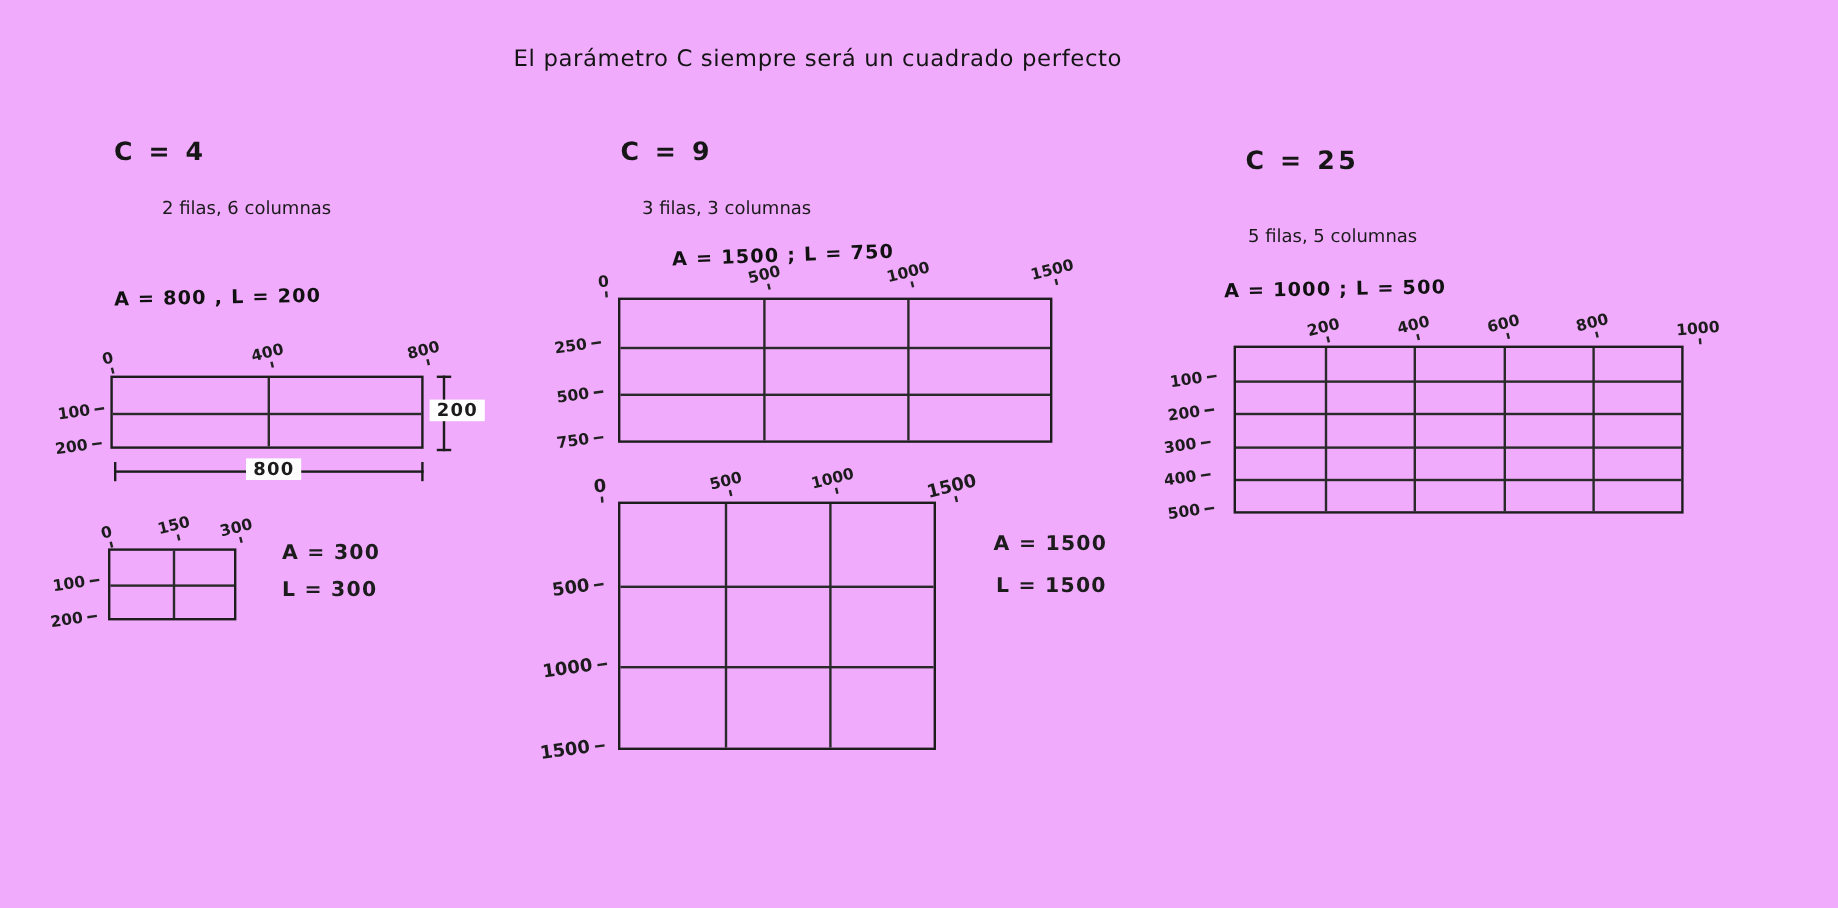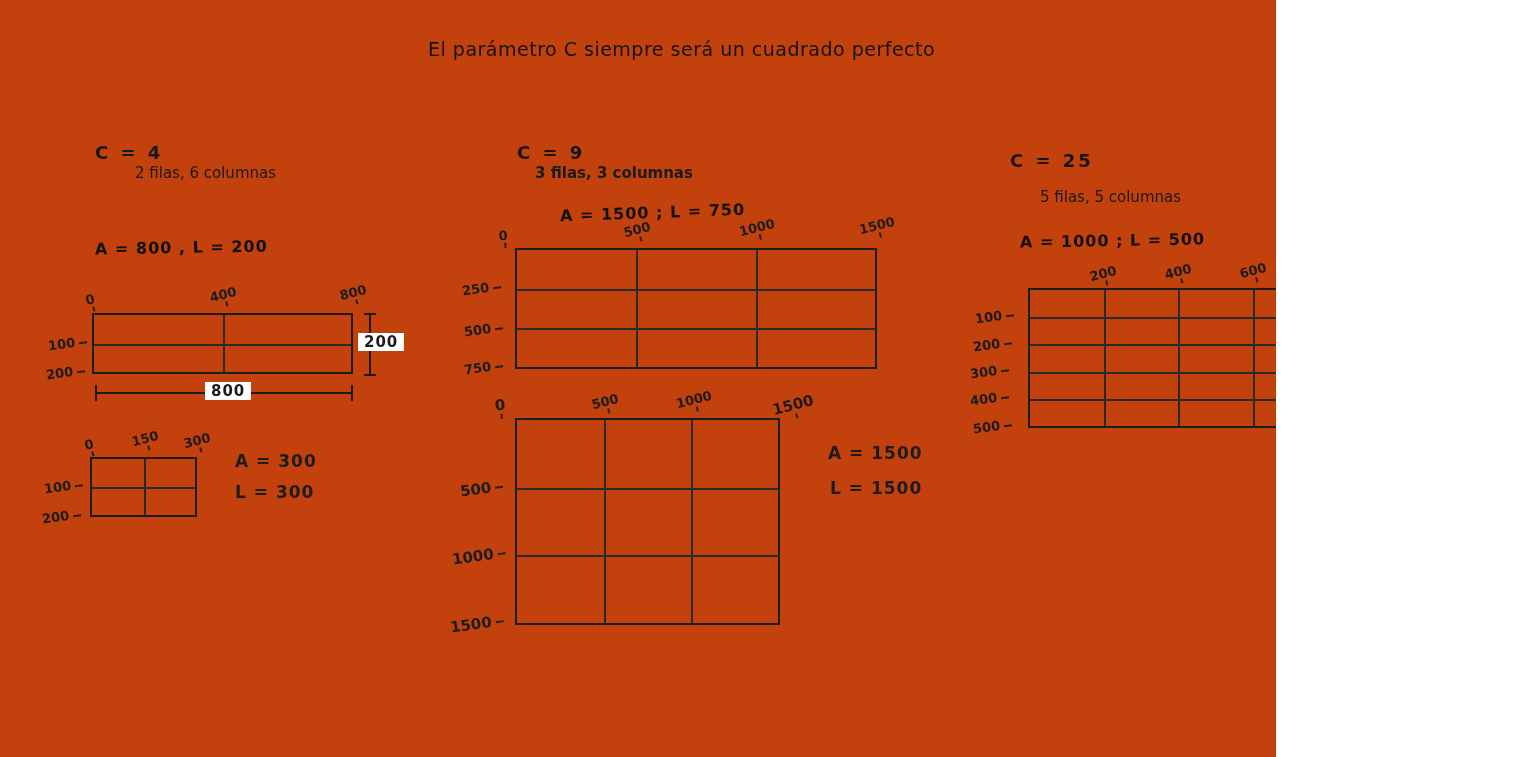--- a/index.html
+++ b/index.html
@@ -1,22 +1,22 @@
 <!DOCTYPE html>
 <html><head>
 <meta charset="utf-8">
 <style>
   * { margin:0; padding:0; box-sizing:border-box; }
   html,body { background:#ffffff; }
   body { font-family:"DejaVu Sans", sans-serif; color:#1c1c1c; }
-  #canvas { position:relative; width:1276px; height:757px; background:#c2410c; overflow:hidden; }
+  #canvas { position:relative; width:1532px; height:757px; background:#f0abfc; overflow:hidden; }
   .abs { position:absolute; }
 
   .title { font-size:19px; letter-spacing:0.5px; color:#141414; }
-  .c-label { font-size:18px; font-weight:600; letter-spacing:3px; color:#161616;margin-top:28px; }
+  .c-label { font-size:21px; font-weight:600; letter-spacing:3px; color:#161616; }
   .sub-label { font-size:15px; color:#1a1a1a; }
   .params { font-size:16px; font-weight:700; letter-spacing:1px; color:#111; }
 
   .grid { position:absolute; border:2px solid #1d1d1d; background:transparent; }
   .vline { position:absolute; top:0; bottom:0; width:2px; background:#2a2a2a; }
   .hline { position:absolute; left:0; right:0; height:2px; background:#2a2a2a; }
 
   .xlab { position:absolute; font-size:13px; font-weight:700; transform:translateX(-50%) rotate(-14deg); white-space:nowrap; }
   .xlab::after { content:""; position:absolute; left:50%; top:100%; width:2px; height:5px; background:#222; }
   .xlab.flat { transform:translateX(-50%) rotate(-5deg); }
@@ -69,21 +69,21 @@
   </div>
   <div class="xlab" style="left:89px; top:437px;">0</div>
   <div class="xlab" style="left:145px; top:431px;">150</div>
   <div class="xlab" style="left:197px; top:433px;">300</div>
   <div class="ylab" style="left:44px; top:479px;">100</div>
   <div class="ylab" style="left:42px; top:509px;">200</div>
   <div class="abs side-param" style="left:235px; top:451px;">A = 300</div>
   <div class="abs side-param" style="left:235px; top:482px;">L = 300</div>
 
   <div class="abs c-label" style="left:517px; top:114px;">C = 9</div>
-  <div class="abs sub-label" style="left:535px; top:164px;font-weight:bold;">3 filas, 3 columnas</div>
+  <div class="abs sub-label" style="left:535px; top:164px;">3 filas, 3 columnas</div>
   <div class="abs params" style="left:560px; top:203px; transform:rotate(-2deg);">A = 1500 ;   L = 750</div>
 
   <div class="grid" style="left:515px; top:248px; width:362px; height:121px;">
     <div class="vline" style="left:33.33%;"></div>
     <div class="vline" style="left:66.66%;"></div>
     <div class="hline" style="top:33.33%;"></div>
     <div class="hline" style="top:66.66%;"></div>
   </div>
   <div class="xlab flat" style="left:503px; top:228px;">0</div>
   <div class="xlab" style="left:637px; top:222px;">500</div>
@@ -102,21 +102,21 @@
   <div class="xlab flat big" style="left:500px; top:396px;">0</div>
   <div class="xlab" style="left:605px; top:394px;">500</div>
   <div class="xlab" style="left:694px; top:392px;">1000</div>
   <div class="xlab big" style="left:793px; top:396px;">1500</div>
   <div class="ylab big" style="left:460px; top:480px;">500</div>
   <div class="ylab big" style="left:452px; top:548px;">1000</div>
   <div class="ylab big" style="left:450px; top:616px;">1500</div>
   <div class="abs side-param" style="left:828px; top:443px;">A = 1500</div>
   <div class="abs side-param" style="left:830px; top:478px;">L = 1500</div>
 
-  <div class="abs c-label" style="left:1010px; top:122px;">C = 25</div>
+  <div class="abs c-label" style="left:1038px; top:122px;">C = 25</div>
   <div class="abs sub-label" style="left:1040px; top:188px;">5 filas, 5 columnas</div>
   <div class="abs params" style="left:1020px; top:231px; transform:rotate(-1deg);">A = 1000  ;   L = 500</div>
 
   <div class="grid" style="left:1028px; top:288px; width:375px; height:140px;">
     <div class="vline" style="left:20%;"></div>
     <div class="vline" style="left:40%;"></div>
     <div class="vline" style="left:60%;"></div>
     <div class="vline" style="left:80%;"></div>
     <div class="hline" style="top:20%;"></div>
     <div class="hline" style="top:40%;"></div>

